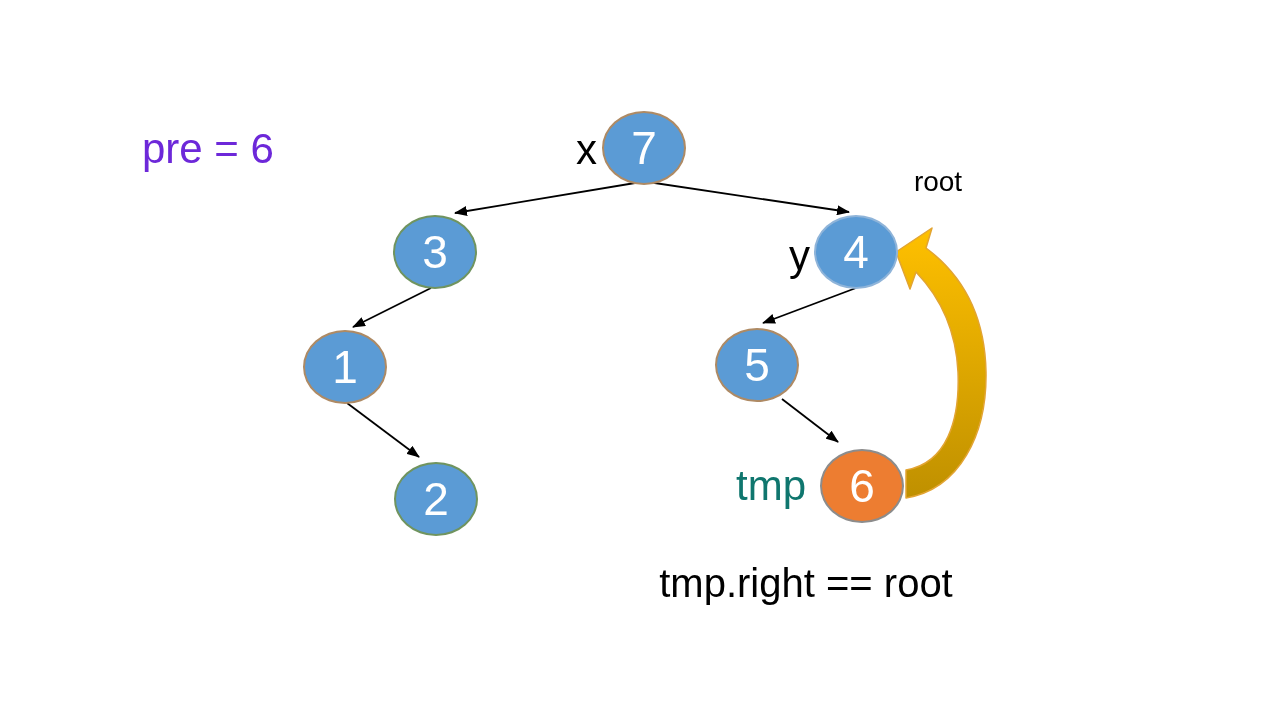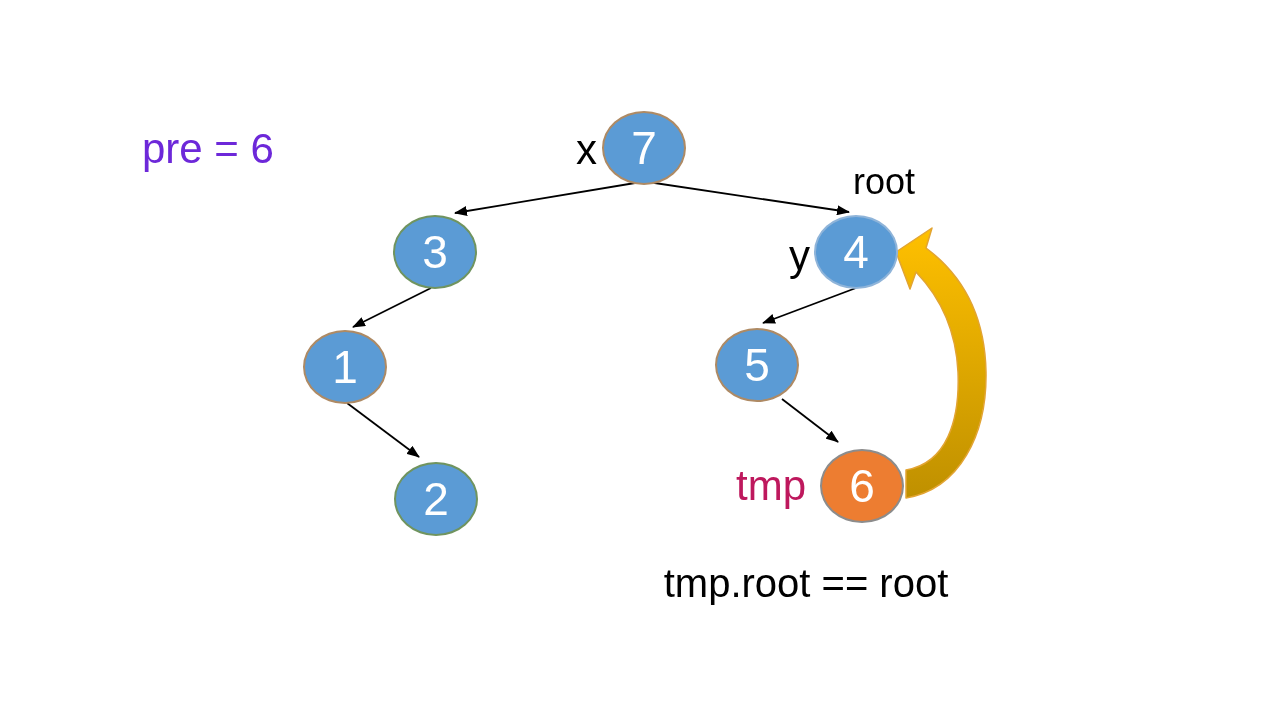--- a/index.html
+++ b/index.html
@@ -102,19 +102,19 @@
       <div class="tree-node" style="left: 715px; top: 328px; width: 84px; height: 74px; background: rgb(91, 155, 213); border-color: rgb(174, 138, 100);">
         <span style="color: rgb(255, 255, 255);">5</span>
       </div>
       <div class="tree-node" style="left: 820px; top: 449px; width: 84px; height: 74px; background: rgb(237, 125, 49); border-color: rgb(140, 140, 140);">
         <span style="color: rgb(255, 255, 255);">6</span>
       </div>
     </div>
   <div id="label-layer">
       <div class="text-label align-left" style="left: 142px; top: 150px; font-size: 42px; color: #6d28d9;">pre = 6</div>
       <div class="text-label align-right" style="left: 597px; top: 151px; font-size: 42px; color: rgb(0, 0, 0);">x</div>
-      <div class="text-label align-center" style="left: 884px; top: 183px; font-size: 36px; color: rgb(0, 0, 0);">root</div>
+      <div class="text-label align-center" style="left: 938px; top: 183px; font-size: 28px; color: rgb(0, 0, 0);">root</div>
       <div class="text-label align-right" style="left: 810px; top: 257px; font-size: 42px; color: rgb(0, 0, 0);">y</div>
-      <div class="text-label align-right" style="left: 806px; top: 487px; font-size: 42px; color: #be185d;">tmp</div>
-      <div class="text-label align-center" style="left: 806px; top: 584px; font-size: 40px; color: rgb(0, 0, 0);">tmp.root == root</div>
+      <div class="text-label align-right" style="left: 806px; top: 487px; font-size: 42px; color: #0f766e;">tmp</div>
+      <div class="text-label align-center" style="left: 806px; top: 584px; font-size: 40px; color: rgb(0, 0, 0);">tmp.right == root</div>
     </div>
 
 </div>
 
 </body></html>

